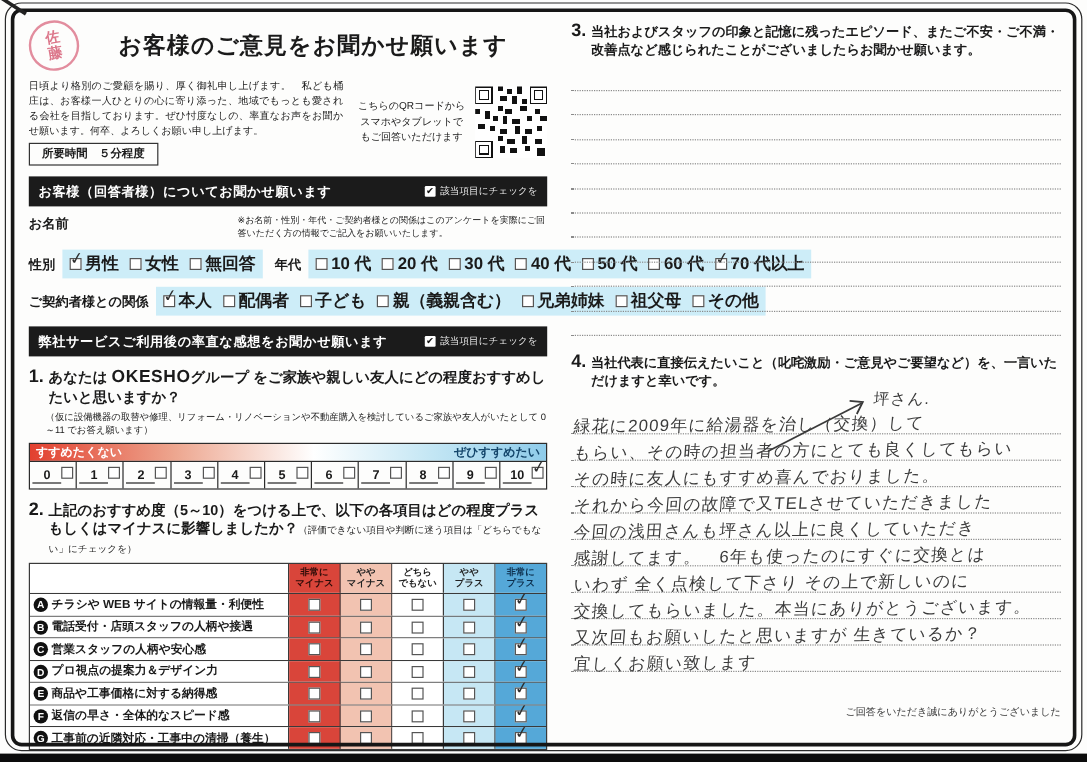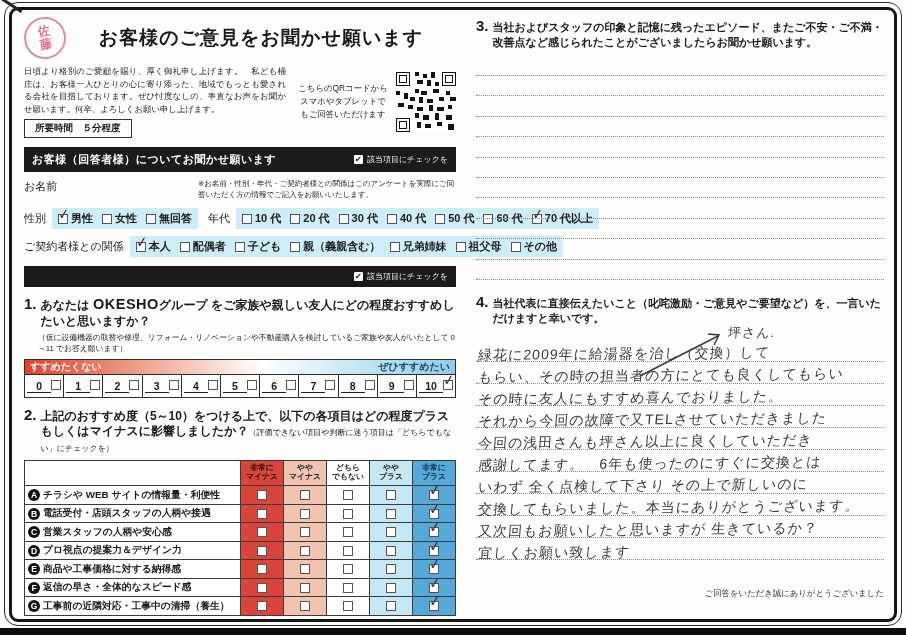--- a/index.html
+++ b/index.html
@@ -33,26 +33,26 @@
   .qr{width:60px;height:60px;flex:none;}
 
   
   .section-bar{background:#1b1b1b;color:#fff;display:flex;align-items:center;padding:5px 8px;margin-top:9px;}
   .section-title{font-size:11px;font-weight:bold;letter-spacing:0.5px;}
   .badge{margin-left:auto;font-size:8px;display:flex;gap:4px;align-items:center;color:#eee;flex:none;}
   .badge-icon{background:#fff;color:#111;width:9px;height:9px;font-size:8px;line-height:9px;text-align:center;display:inline-block;border-radius:1px;}
 
   
   .name-row{display:flex;margin-top:7px;align-items:flex-start;}
-  .field-label{font-size:11px;font-weight:normal;flex:none;}
+  .field-label{font-size:11px;font-weight:bold;flex:none;}
   .name-note{margin-left:auto;width:258px;font-size:7.5px;line-height:1.45;color:#222;}
   .name-field{flex:1;height:16px;margin:0 8px;}
   .form-row{display:flex;align-items:center;margin-top:7px;gap:6px;}
   .opt-band{background:#cdedf8;padding:3px 6px;display:flex;gap:9px;align-items:center;flex:1;}
-  .opt{display:inline-flex;align-items:center;gap:3px;font-size:11px;font-weight:bold;white-space:nowrap;}
+  .opt{display:inline-flex;align-items:center;gap:3px;font-size:14px;font-weight:bold;white-space:nowrap;}
   .checkbox{position:relative;width:10px;height:10px;border:1.3px solid #555;background:#fff;display:inline-block;flex:none;box-sizing:border-box;}
   .checkbox.checked::after{content:"✓";position:absolute;left:-1px;top:-9px;font-size:14px;font-weight:bold;color:#2e2e2e;transform:rotate(-8deg);}
 
   
   .q-block{margin-top:8px;}
   .q-line{display:flex;align-items:baseline;gap:4px;}
   .q-num{font-size:15px;font-weight:bold;flex:none;}
   .q-main{font-size:12px;font-weight:bold;line-height:1.3;}
   .brand{font-size:14.5px;font-weight:bold;letter-spacing:0.5px;}
   .q-note{font-size:7.8px;margin:2px 0 0 14px;color:#222;}
@@ -265,20 +265,21 @@
             <span class="opt-label">祖父母</span>
           </span>
           <span class="opt">
             <span class="checkbox"></span>
             <span class="opt-label">その他</span>
           </span>
         </span>
     </div>
 
     <div class="section-bar">
+      <span class="section-title">弊社サービスご利用後の率直な感想をお聞かせ願います</span>
       <span class="badge">
         <span class="badge-icon">✔</span>
         <span>該当項目にチェックを</span>
       </span>
     </div>
 
     <div class="q-block">
       <div class="q-line">
         <span class="q-num">1.</span>
         <span class="q-main"><span>あなたは</span> <span class="brand">OKESHO</span><span>グループ をご家族や親しい友人にどの程度おすすめしたいと思いますか？</span></span>

